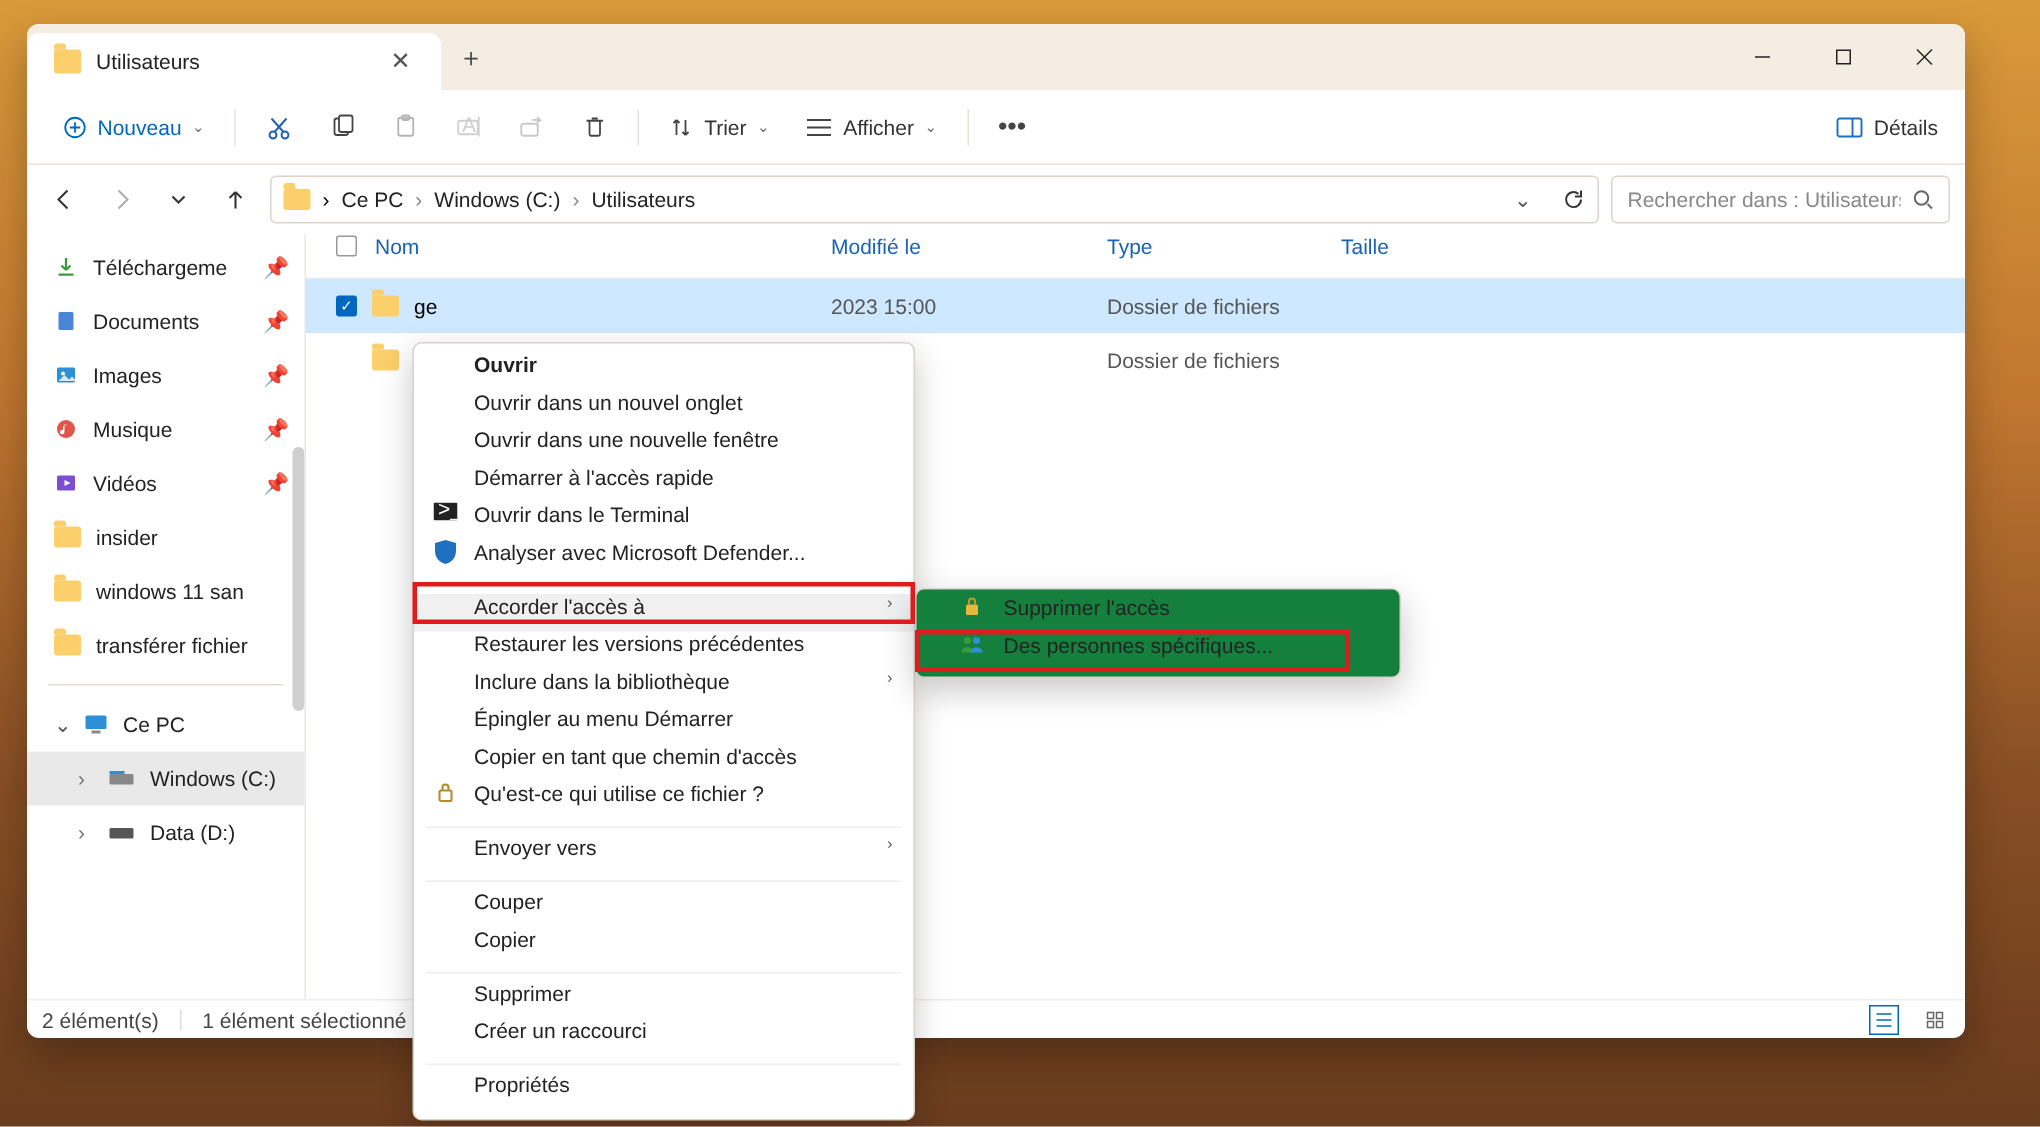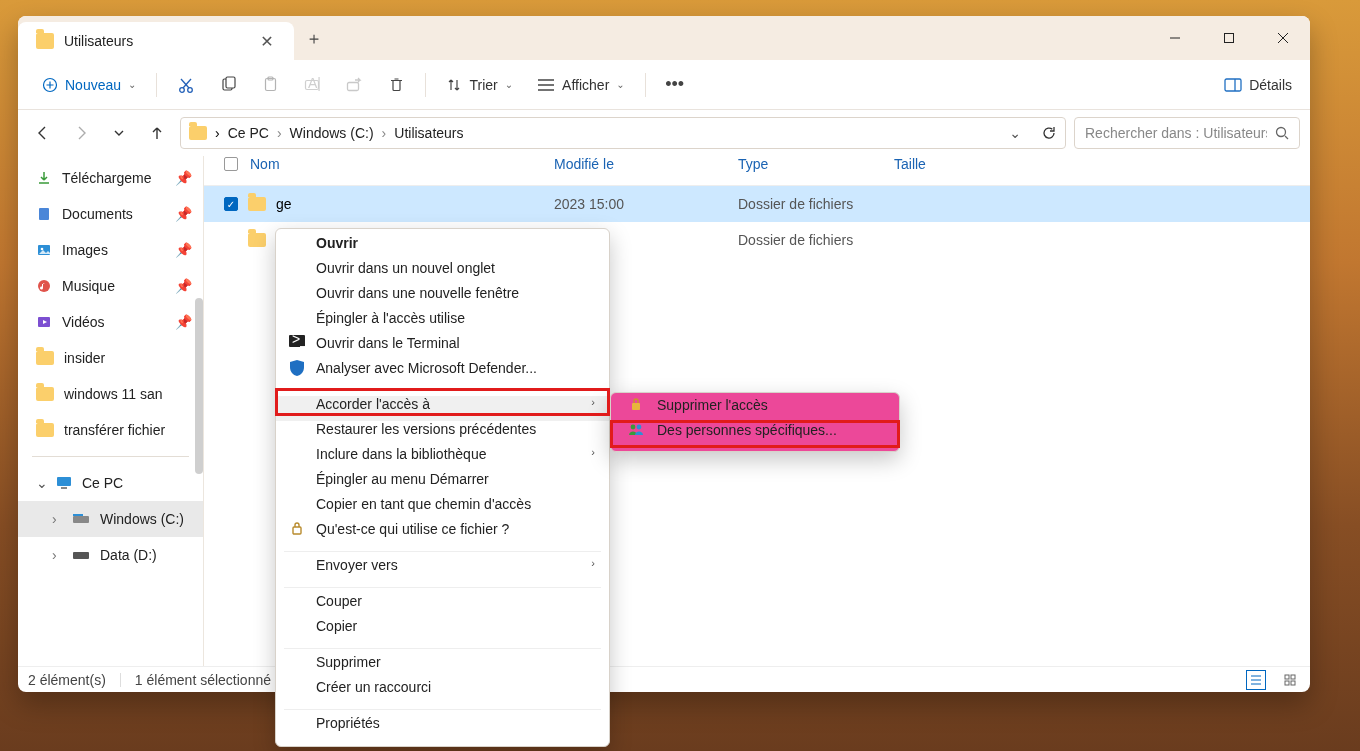--- a/index.html
+++ b/index.html
@@ -69,21 +69,21 @@
 
 .ctx{position:absolute;left:275px;top:228px;width:335px;background:#fff;border:1px solid #d8d2ca;border-radius:6px;box-shadow:0 8px 22px rgba(0,0,0,.22);padding:6px 0;z-index:30}
 .ctx-item{height:25px;display:flex;align-items:flex-start;padding:0 16px 0 40px;position:relative;color:#222}
 .ctx-item.bold{font-weight:600}
 .ctx-item.hover{background:#f0f0f0}
 .ctx-item .ico{position:absolute;left:12px;width:18px;display:flex;justify-content:center}
 .ctx-item .arrow{position:absolute;right:14px;color:#555;font-size:11px}
 .ctx hr{margin:5px 8px;border:none;border-top:1px solid #eee}
 .redbox1{position:absolute;left:275px;top:388px;width:335px;height:28px;border:3px solid #e11b1b;z-index:40;pointer-events:none}
 
-.sub{position:absolute;left:610px;top:392px;width:290px;background:#ec4899;border:1px solid #d8d2ca;border-radius:6px;box-shadow:0 8px 22px rgba(0,0,0,.22);padding:4px 4px;z-index:30}
+.sub{position:absolute;left:610px;top:392px;width:324px;background:#15803d;border:1px solid #d8d2ca;border-radius:6px;box-shadow:0 8px 22px rgba(0,0,0,.22);padding:4px 16px;z-index:30}
 .sub .ctx-item{padding-left:42px}
 .redbox2{position:absolute;left:610px;top:420px;width:290px;height:28px;border:3px solid #e11b1b;z-index:40;pointer-events:none}
 
 
 .ficon{width:18px;height:14px;background:#fbcf6b;border-radius:2px;position:relative}
 .ficon::before{content:"";position:absolute;left:0;top:-4px;width:8px;height:4px;background:#fbcf6b;border-radius:2px 2px 0 0}
 .ficon.big{width:18px;height:16px}
 svg{display:block}
 </style>
 </head>
@@ -383,21 +383,21 @@
   <div class="ctx-item bold">
       <span>Ouvrir</span>
     </div>
   <div class="ctx-item">
       <span>Ouvrir dans un nouvel onglet</span>
     </div>
   <div class="ctx-item">
       <span>Ouvrir dans une nouvelle fenêtre</span>
     </div>
   <div class="ctx-item">
-      <span>Épingler à l'accès utilise</span>
+      <span>Démarrer à l'accès rapide</span>
     </div>
   <div class="ctx-item">
       <span class="ico">
         <svg width="16" height="12" viewBox="0 0 16 12">
           <rect width="16" height="12" rx="1" fill="#222"></rect>
           <text x="3" y="9" fill="#fff" font-size="8">&gt;_</text>
         </svg>
       </span>
       <span>Ouvrir dans le Terminal</span>
     </div>

